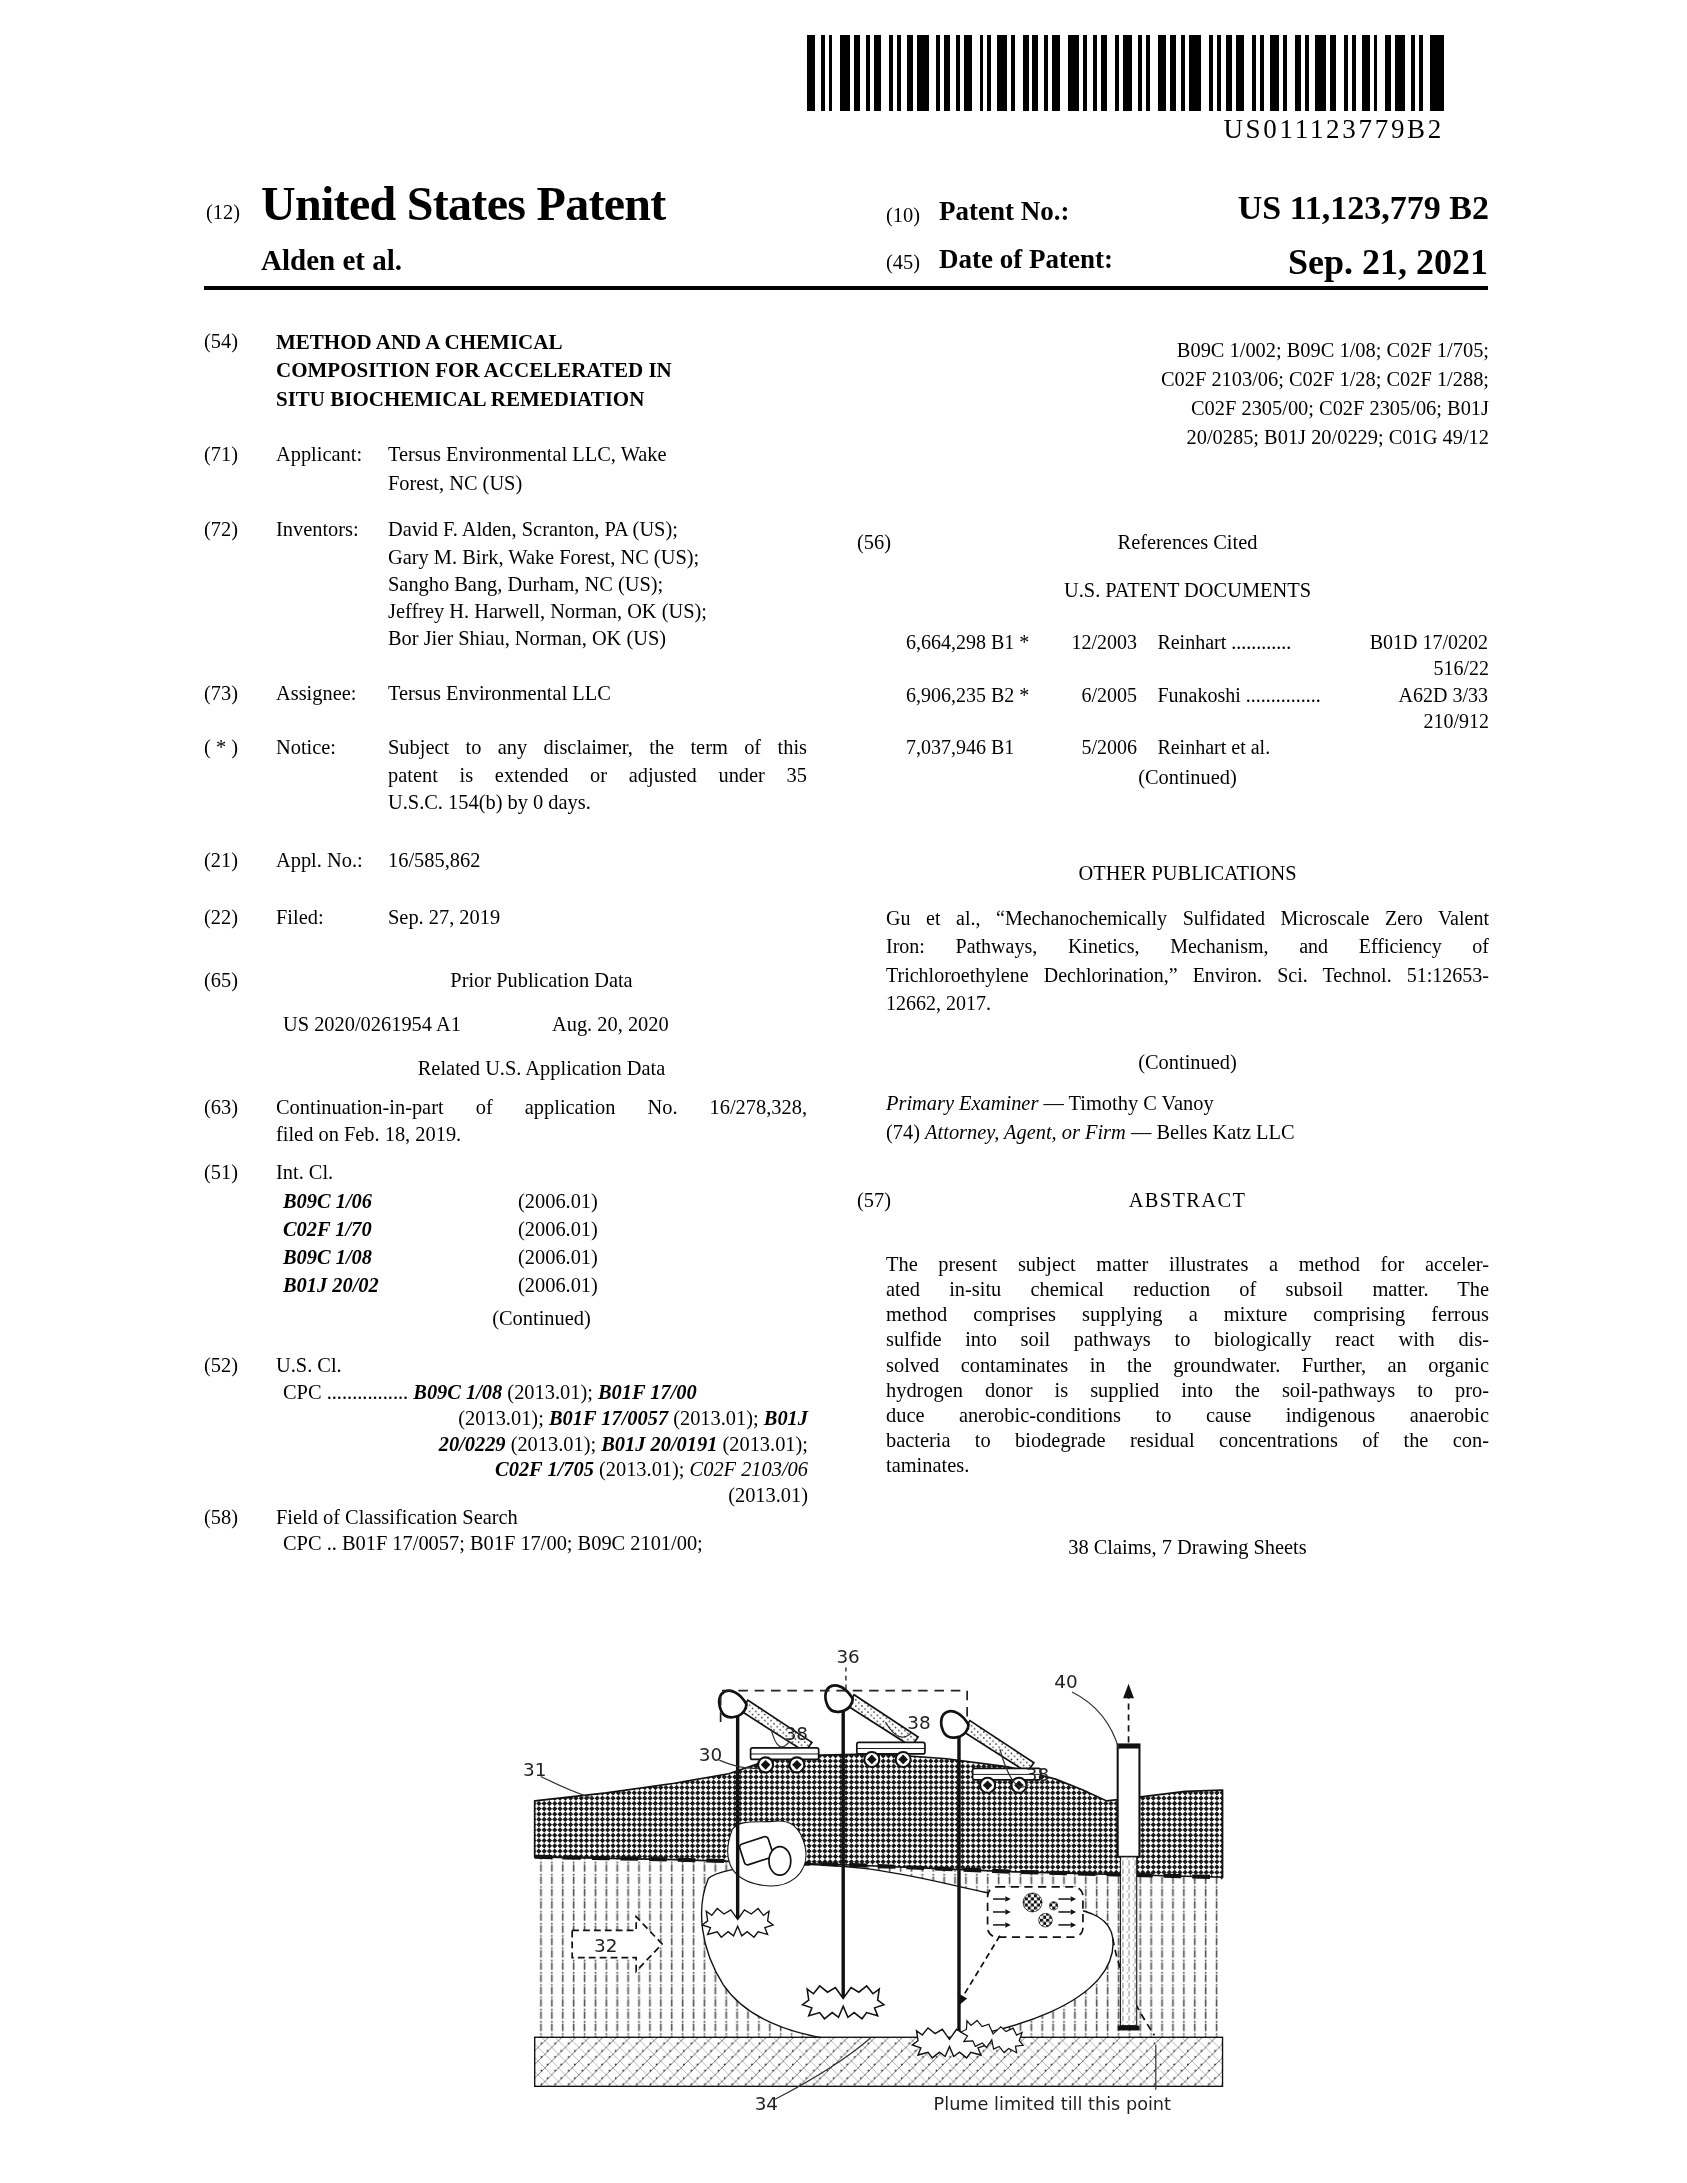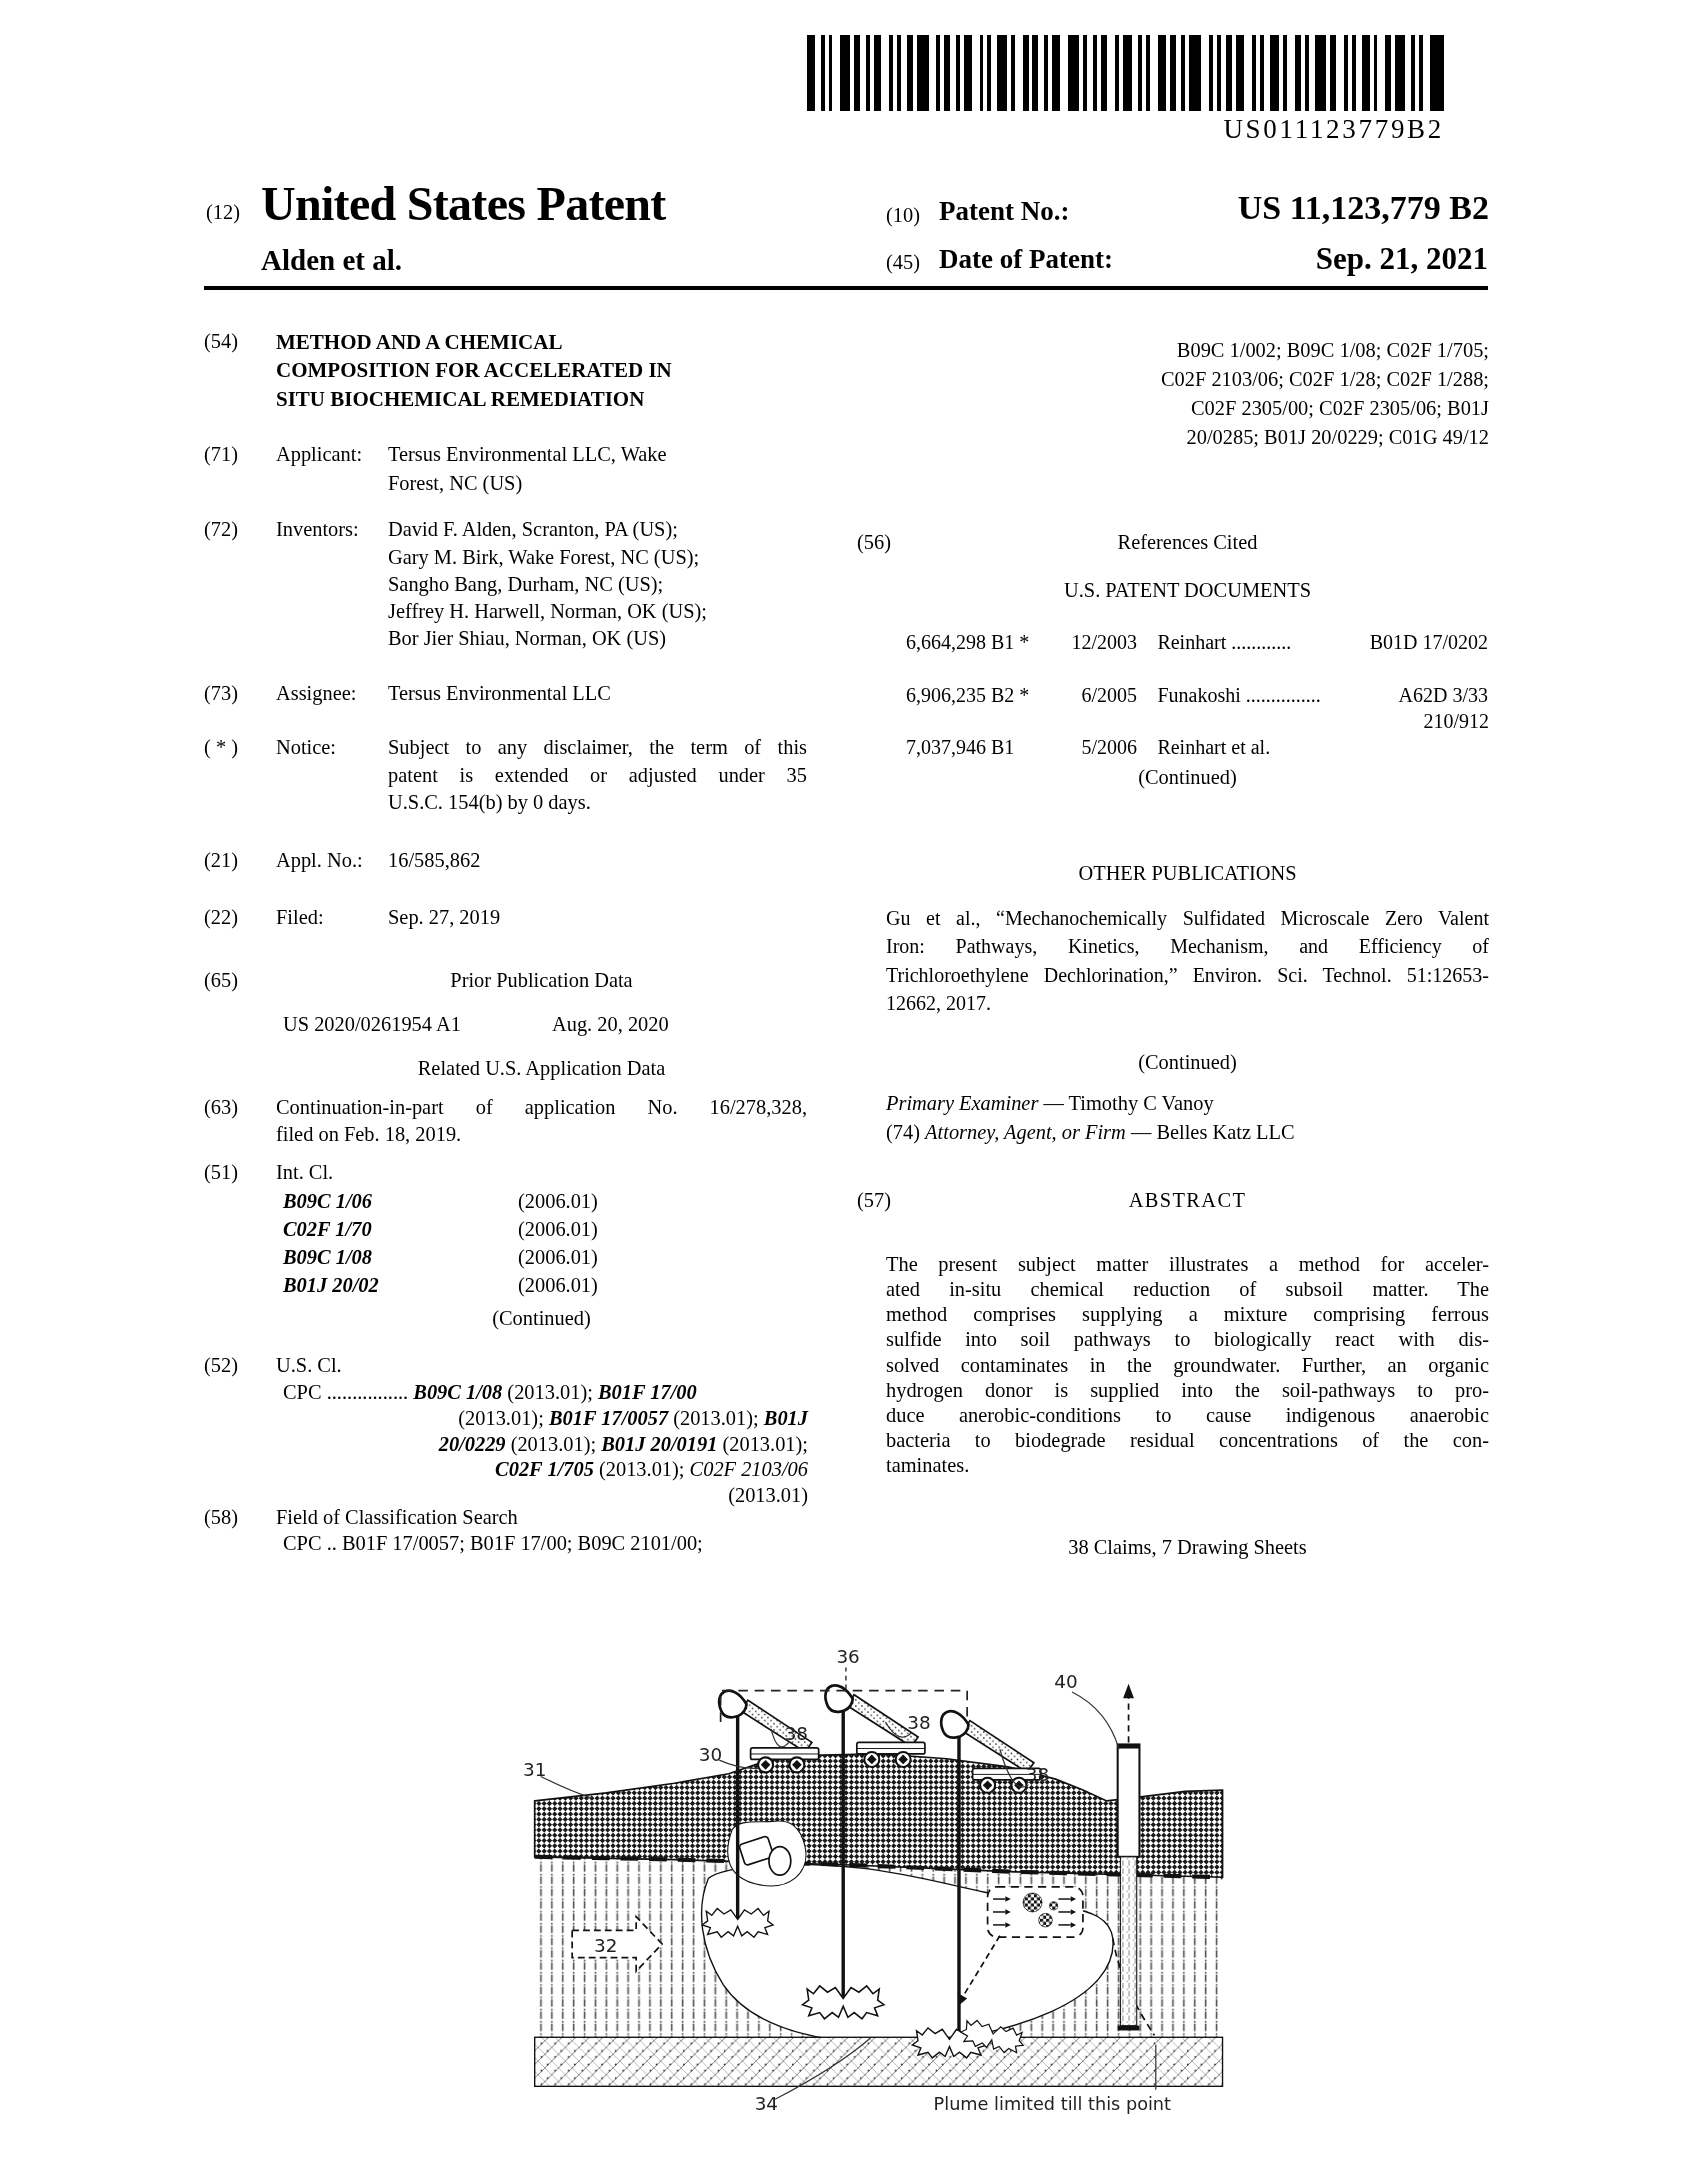--- a/index.html
+++ b/index.html
@@ -19,21 +19,21 @@
   .rule{background:#000}
   .bars{display:flex;width:100%;height:100%}
   .bars span{flex-basis:0;flex-shrink:0;display:block}
   .bar{background:#000}
   .gap{background:#fff}
   .bartext{font-size:27px;letter-spacing:2.7px;text-align:right}
   .hdr-main{font-weight:700;font-size:48px;letter-spacing:-0.7px}
   .hdr-sub{font-weight:700;font-size:29px}
   .hdr-lbl{font-weight:700;font-size:27px}
   .hdr-val{font-weight:700;font-size:34px}
-  .hdr-val2{font-weight:700;font-size:31px}
+  .hdr-val2{font-weight:700;font-size:36px}
   .refrow{display:flex;font-size:20px;line-height:26px}
   .refrow .rn{width:153px;flex:0 0 auto}
   .refrow .rd{width:78px;flex:0 0 auto;text-align:right}
   .refrow .rnm{margin-left:20.4px;flex:0 0 auto}
   .refrow .rc{margin-left:auto;flex:0 0 auto}
   svg text{font-family:"DejaVu Sans","Liberation Sans",sans-serif}
 </style>
 </head>
 <body>
 
@@ -244,20 +244,21 @@
   <div class="abs num" style="left:857px;top:529px">(56)</div>
   <div class="abs fs30 b ctr" style="left:886px;top:529px;width:603px">References Cited</div>
   <div class="abs fs30 ctr" style="left:886px;top:577px;width:603px">U.S. PATENT DOCUMENTS</div>
 
   <div class="abs refrow" style="left:906px;top:629px;width:582px">
     <span class="rn">6,664,298 B1 *</span>
     <span class="rd">12/2003</span>
     <span class="rnm"><span>Reinhart</span> <span>............</span></span>
     <span class="rc">B01D 17/0202</span>
   </div>
+  <div class="abs fs29 rt" style="left:886px;top:655px;width:603px">516/22</div>
 
   <div class="abs refrow" style="left:906px;top:682px;width:582px">
     <span class="rn">6,906,235 B2 *</span>
     <span class="rd">6/2005</span>
     <span class="rnm"><span>Funakoshi</span> <span>...............</span></span>
     <span class="rc">A62D 3/33</span>
   </div>
   <div class="abs fs29 rt" style="left:886px;top:708px;width:603px">210/912</div>
 
   <div class="abs refrow" style="left:906px;top:734px;width:582px">

